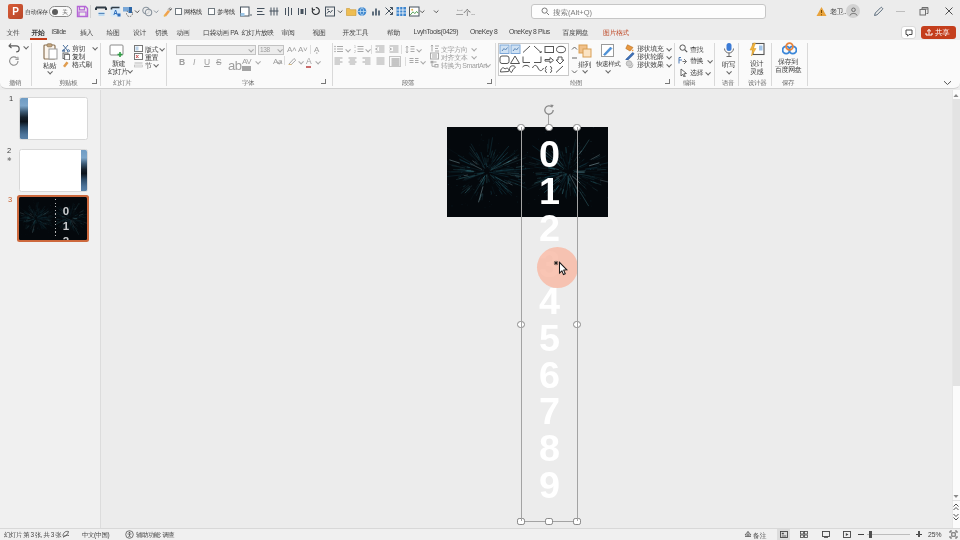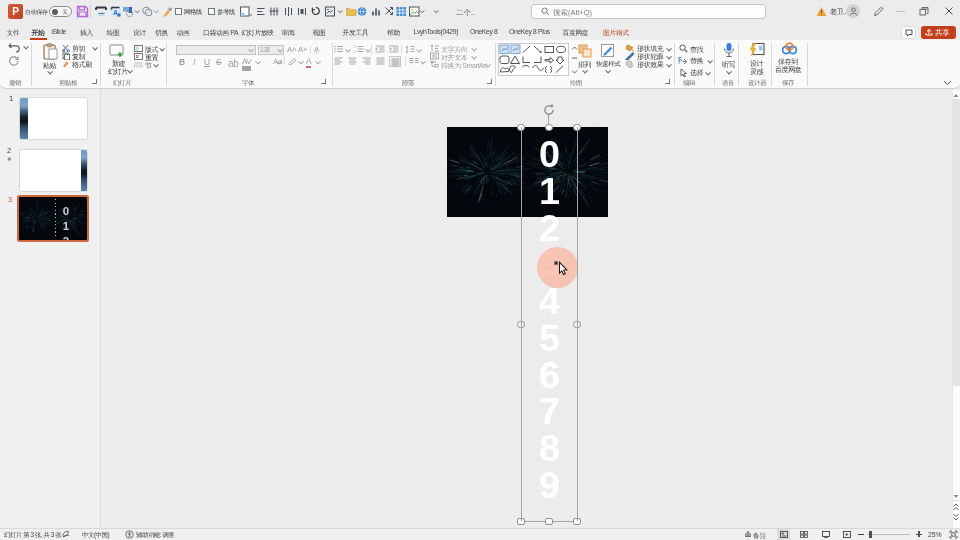--- a/index.html
+++ b/index.html
@@ -793,21 +793,21 @@
 <div class="rg" style="left:260px;top:46px;font-size:6.5px">138</div>
 <div class="cvg" style="left:278px;top:47.5px"></div>
 <div class="rg" style="left:287px;top:44.5px;font-size:8px">A˄</div>
 <div class="rg" style="left:298px;top:44.5px;font-size:8px">A˅</div>
 <div class="ab" style="left:310px;top:45px;width:1px;height:9px;background:#dcdcdc"></div>
 <div class="rg" style="left:314px;top:44.5px;font-size:8px">Ḁ</div>
 <div class="rg" style="left:179px;top:56.5px;font-size:8.5px;font-weight:bold">B</div>
 <div class="rg" style="left:193px;top:56.5px;font-size:8.5px;font-style:italic">I</div>
 <div class="rg" style="left:204px;top:56.5px;font-size:8.5px;text-decoration:underline">U</div>
 <div class="rg" style="left:216px;top:56.5px;font-size:8.5px;text-decoration:line-through">S</div>
-<div class="rg" style="left:228px;top:57.5px;font-size:10px">ab</div>
+<div class="rg" style="left:228px;top:57.5px;font-size:13px">ab</div>
 <div class="rg" style="left:242px;top:56.5px;font-size:8px"><span style="border-bottom:5px solid #a3a3a3">AV</span></div>
 <div class="cvg" style="left:256px;top:59.5px"></div>
 <div class="rg" style="left:273px;top:56.5px;font-size:8px">Aa</div>
 <div class="cvg" style="left:277px;top:59.5px"></div>
 <div class="ab" style="left:284px;top:56px;width:1px;height:9px;background:#dcdcdc"></div>
 <svg class="ab" style="left:288px;top:57px" width="9" height="8" viewBox="0 0 9 8">
     <path d="M1 7 L6 1.5 7.8 3.2 3 7.8 Z" fill="none" stroke="#a8a8a8"></path>
     <path d="M0.5 7.8 h3" stroke="#d9b97e" stroke-width="1.5"></path>
   </svg>
 <div class="cvg" style="left:299px;top:59.5px"></div>

